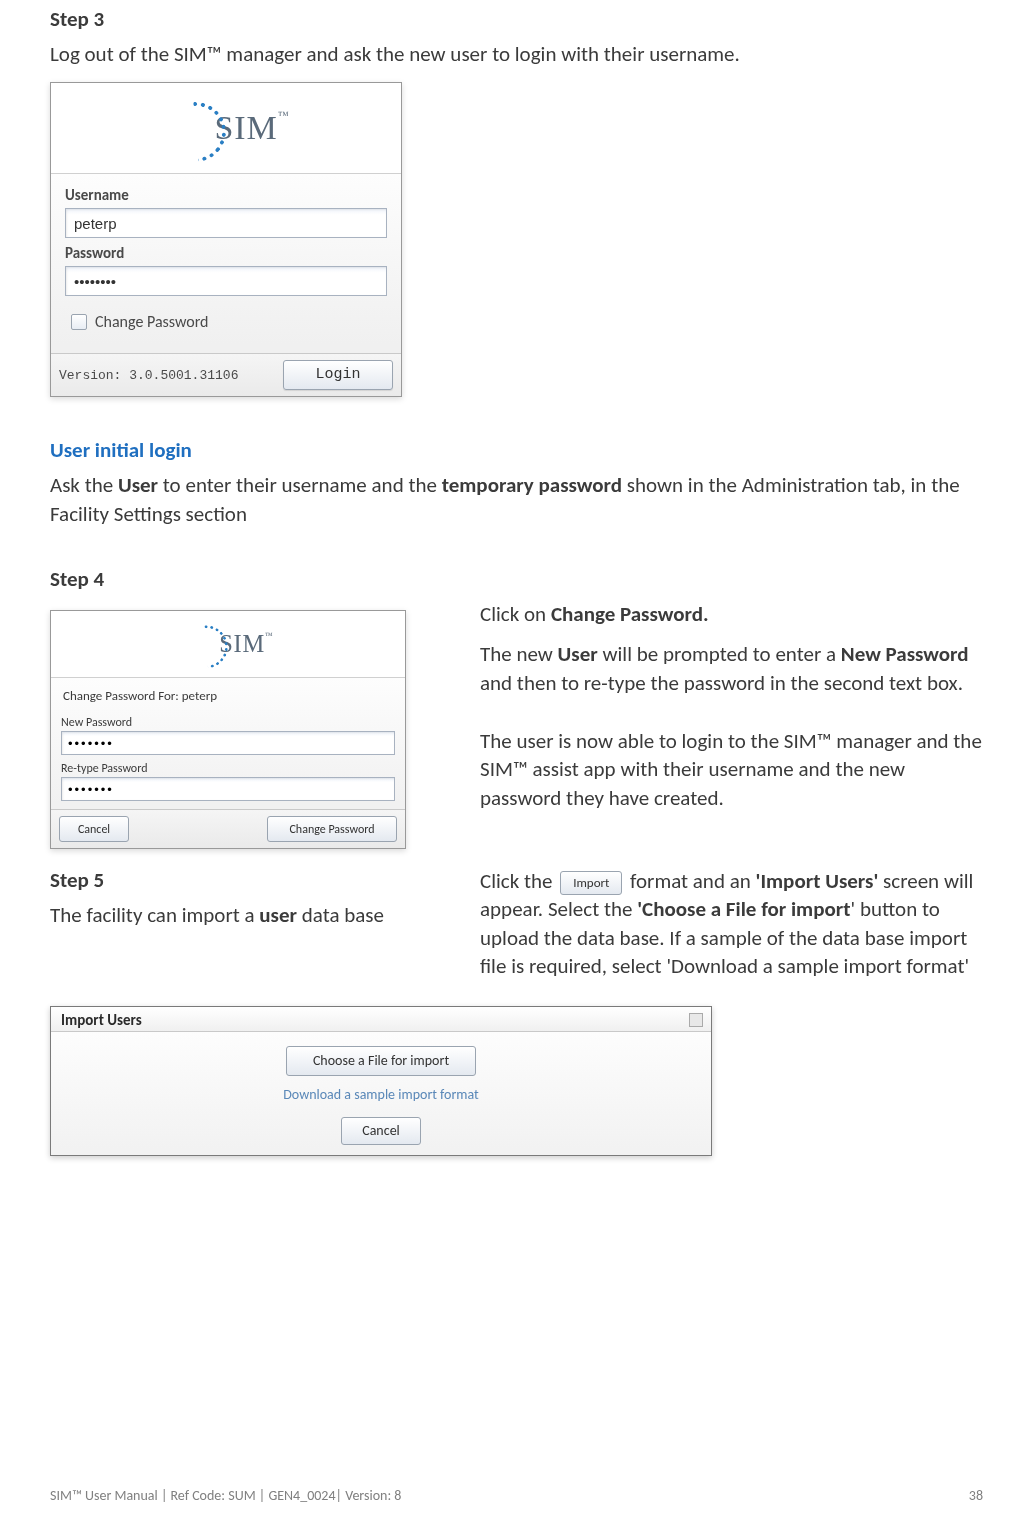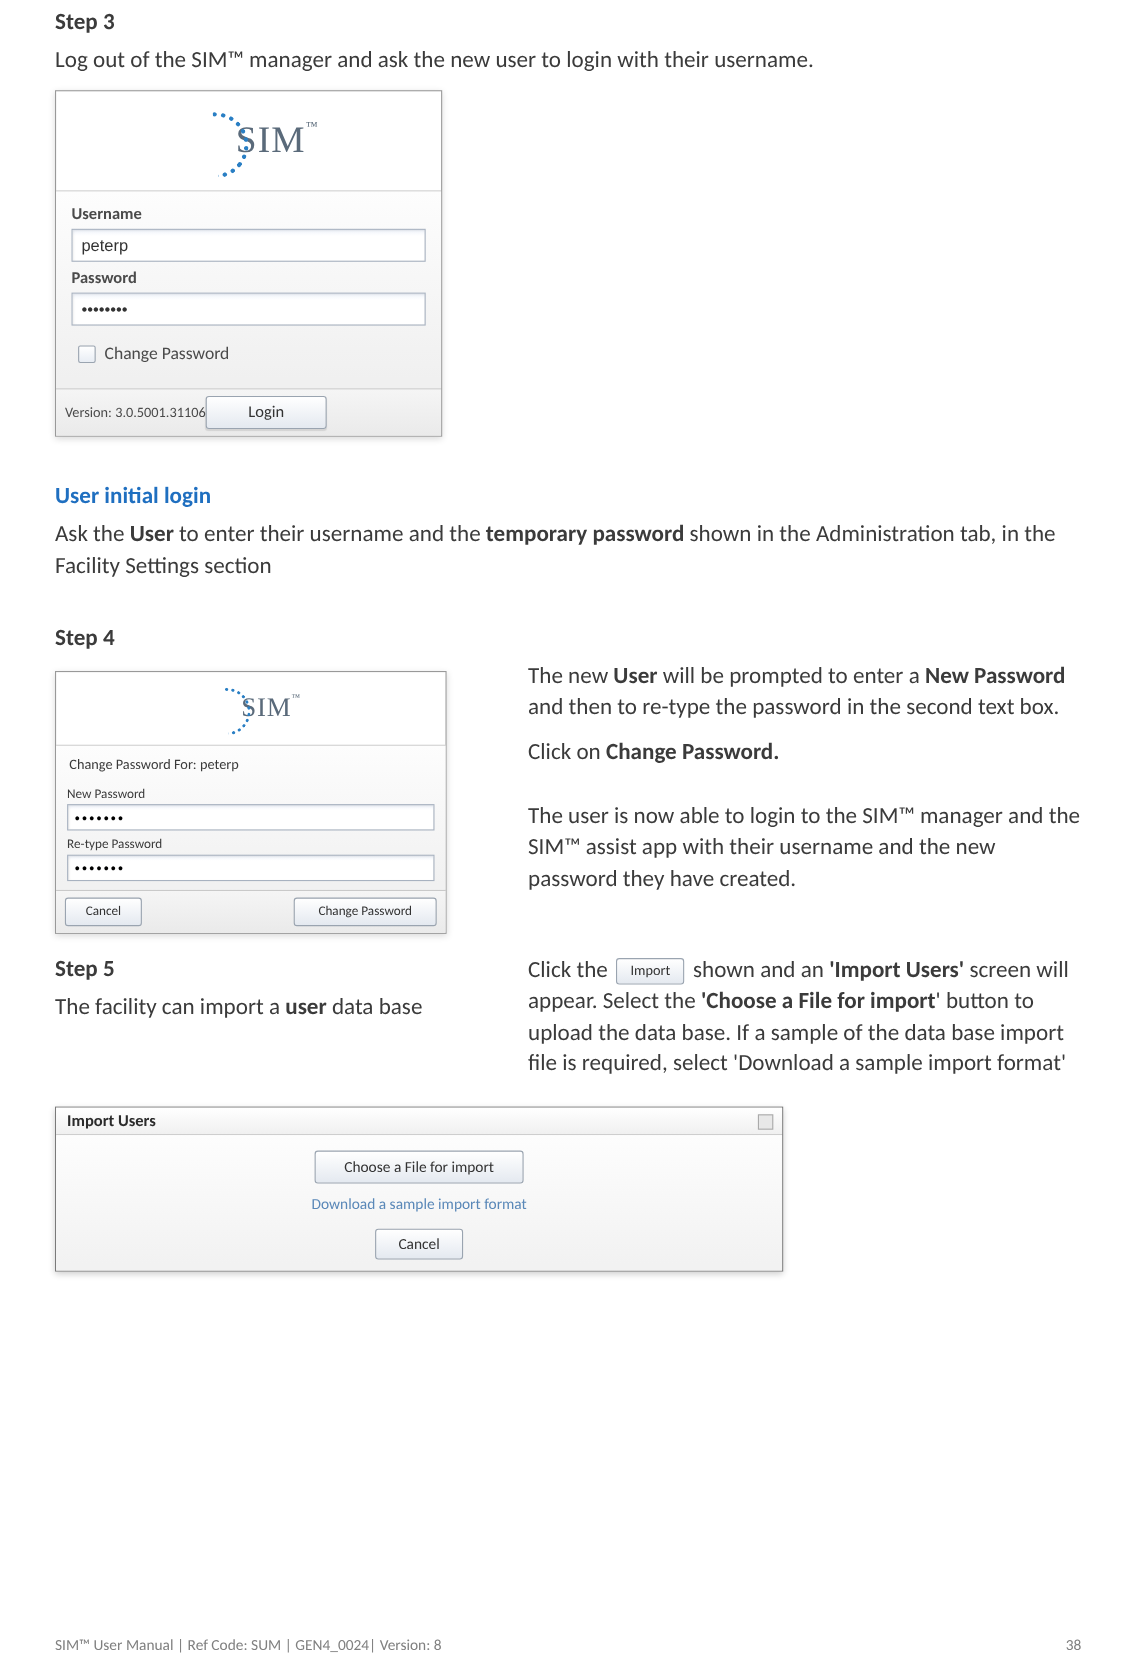--- a/index.html
+++ b/index.html
@@ -108,24 +108,25 @@
   .fake-checkbox {
     width: 16px; height: 16px;
     border: 1px solid #9aa4b0;
     background: linear-gradient(#ffffff,#e8edf4);
     border-radius: 2px;
   }
   .checkbox-row .lbl { font-size: 16px; color: #4a4a4a; }
   .login-bottom {
     display: flex;
     align-items: center;
-    justify-content: flex-start;
+    justify-content: space-between;
     border-top: 1px solid #c9c9c9;
     padding: 6px 8px 6px 8px;
     background: linear-gradient(#f5f5f5,#eaeaea);
+    font-family: Liberation Mono, monospace;
   }
   .version-text {
     font-size: 13px;
     color: #4a4a4a;
   }
   .btn {
     min-width: 110px;
     height: 30px;
     border: 1px solid #9aa4b0;
     border-radius: 3px;
@@ -346,42 +347,42 @@
         <div style="height:6px;"></div>
       </div>
       <div class="cp-bottom">
         <div class="btn-sm">Cancel</div>
         <div class="btn-sm wide">Change Password</div>
       </div>
     </div>
   </div>
   <div class="col-right">
     <p class="body">
-      <span>The new </span><span class="bold">User</span><span> will be prompted to enter a </span><span class="bold">New Password</span><span> and then to re-type the password in the second text box.</span>
+      <span>Click on </span><span class="bold">Change Password.</span>
     </p>
     <p class="body">
-      <span>Click on </span><span class="bold">Change Password.</span>
+      <span>The new </span><span class="bold">User</span><span> will be prompted to enter a </span><span class="bold">New Password</span><span> and then to re-type the password in the second text box.</span>
     </p>
     <div style="height:18px;"></div>
     <p class="body">The user is now able to login to the SIM™ manager and the SIM™ assist app with their username and the new password they have created.</p>
   </div>
 </div>
 
 <div style="height:18px;"></div>
 
 <div class="two-col">
   <div class="col-left">
     <h3 class="step" style="">Step 5</h3>
     <p class="body">
       <span>The facility can import a </span><span class="bold">user</span><span> data base</span>
     </p>
   </div>
   <div class="col-right">
     <p class="body">
-      <span>Click the </span><span class="inline-btn">Import</span><span> shown and an </span><span class="bold">'Import Users'</span><span> screen will appear. Select the </span><span class="bold">'Choose a File for import</span><span>' button to upload the data base. If a sample of the data base import file is required, select 'Download a sample import format'</span>
+      <span>Click the </span><span class="inline-btn">Import</span><span> format and an </span><span class="bold">'Import Users'</span><span> screen will appear. Select the </span><span class="bold">'Choose a File for import</span><span>' button to upload the data base. If a sample of the data base import file is required, select 'Download a sample import format'</span>
     </p>
   </div>
 </div>
 
 <div class="import-box">
   <div class="import-title">
     <span class="t">Import Users</span>
     <div class="import-close"></div>
   </div>
   <div class="import-body">

